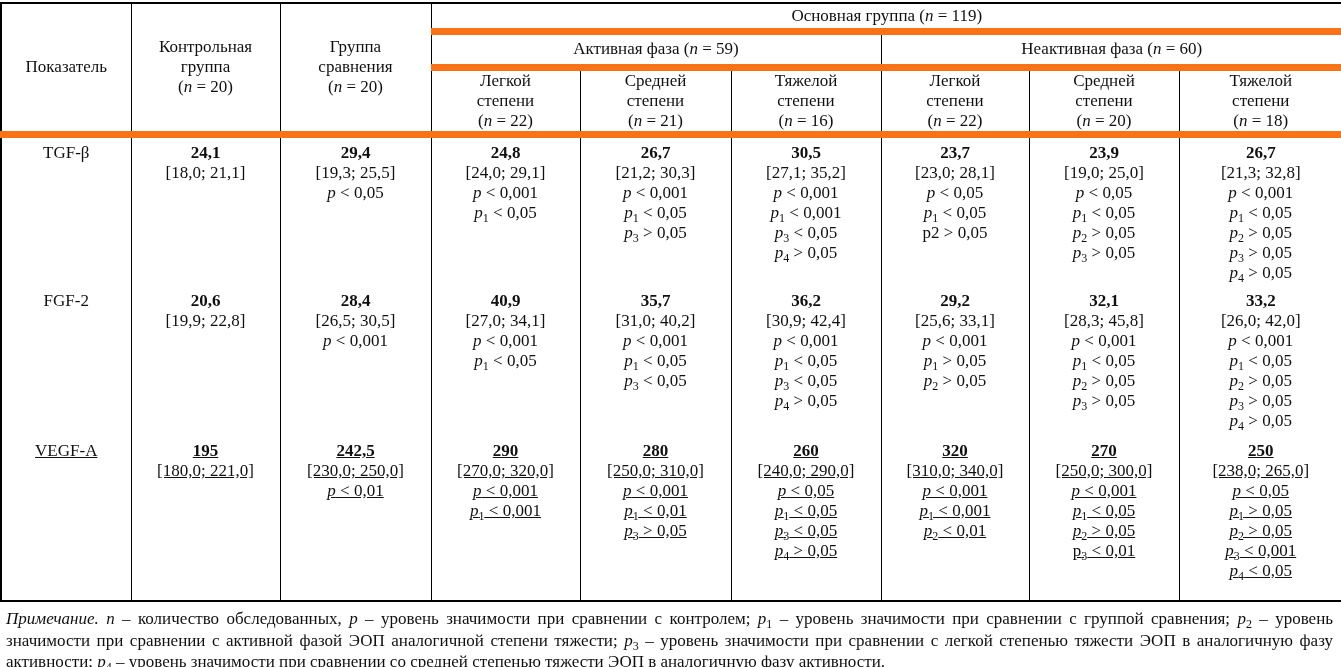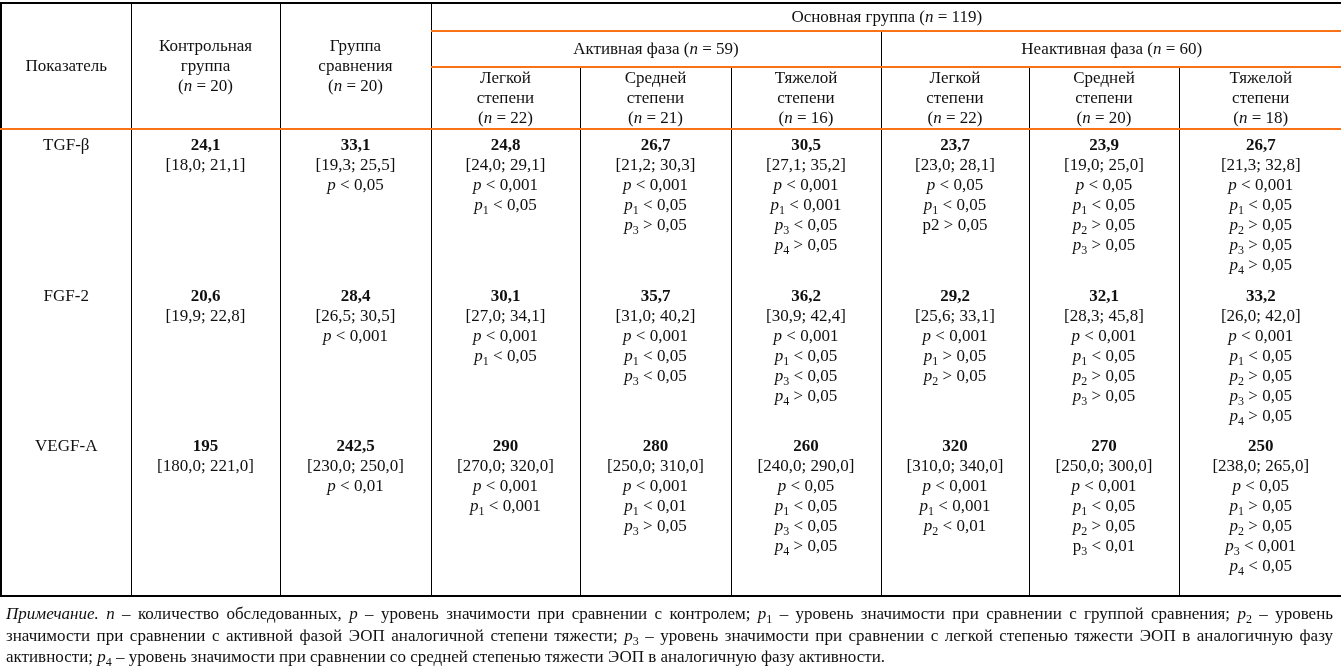--- a/index.html
+++ b/index.html
@@ -2,21 +2,21 @@
 <html><head>
 <meta charset="utf-8">
 <style>
   html,body{margin:0;padding:0;background:#ffffff;width:1341px;height:667px;overflow:hidden}
   .page{width:1341px;font-family:"Liberation Serif","DejaVu Serif",serif;color:#101010}
   table.results{border-collapse:collapse;table-layout:fixed;width:1341px;
     border-top:2px solid #000;border-left:2px solid #000;margin-top:2px}
   th,td{padding:0;margin:0;font-weight:normal;text-align:center;font-size:17px;line-height:20px;overflow:hidden}
   thead th{vertical-align:middle}
   .bl{border-left:1.5px solid #000}
-  .hb{border-bottom:2px solid #f97316}
+  .hb{border-bottom:7px solid #f97316}
   tbody td{vertical-align:top;padding-top:5px}
   tbody tr.last td{border-bottom:2px solid #000}
   .median{font-weight:bold}
   .it{font-style:italic}
   sub{font-style:normal;font-size:12px;line-height:0}
   .footnote{margin:6px 8px 0 6px;font-size:17px;line-height:21.5px;text-align:justify}
 </style>
 </head>
 <body>
 
@@ -86,21 +86,21 @@
         </tr>
       </thead>
     <tbody>
         <tr style="height: 152px; padding-left: 30px;">
           <td>TGF-β</td>
           <td class="bl">
             <div class="median">24,1</div>
             <div class="iqr">[18,0; 21,1]</div>
           </td>
           <td class="bl">
-            <div class="median">33,1</div>
+            <div class="median">29,4</div>
             <div class="iqr">[19,3; 25,5]</div>
             <div class="pline"><span class="it">p</span> &lt; 0,05</div>
           </td>
           <td class="bl">
             <div class="median">24,8</div>
             <div class="iqr">[24,0; 29,1]</div>
             <div class="pline"><span class="it">p</span> &lt; 0,001</div>
             <div class="pline"><span class="it">p</span><sub>1</sub> &lt; 0,05</div>
           </td>
           <td class="bl">
@@ -148,21 +148,21 @@
           <td class="bl">
             <div class="median">20,6</div>
             <div class="iqr">[19,9; 22,8]</div>
           </td>
           <td class="bl">
             <div class="median">28,4</div>
             <div class="iqr">[26,5; 30,5]</div>
             <div class="pline"><span class="it">p</span> &lt; 0,001</div>
           </td>
           <td class="bl">
-            <div class="median">30,1</div>
+            <div class="median">40,9</div>
             <div class="iqr">[27,0; 34,1]</div>
             <div class="pline"><span class="it">p</span> &lt; 0,001</div>
             <div class="pline"><span class="it">p</span><sub>1</sub> &lt; 0,05</div>
           </td>
           <td class="bl">
             <div class="median">35,7</div>
             <div class="iqr">[31,0; 40,2]</div>
             <div class="pline"><span class="it">p</span> &lt; 0,001</div>
             <div class="pline"><span class="it">p</span><sub>1</sub> &lt; 0,05</div>
             <div class="pline"><span class="it">p</span><sub>3</sub> &lt; 0,05</div>
@@ -193,21 +193,21 @@
           <td class="bl">
             <div class="median">33,2</div>
             <div class="iqr">[26,0; 42,0]</div>
             <div class="pline"><span class="it">p</span> &lt; 0,001</div>
             <div class="pline"><span class="it">p</span><sub>1</sub> &lt; 0,05</div>
             <div class="pline"><span class="it">p</span><sub>2</sub> &gt; 0,05</div>
             <div class="pline"><span class="it">p</span><sub>3</sub> &gt; 0,05</div>
             <div class="pline"><span class="it">p</span><sub>4</sub> &gt; 0,05</div>
           </td>
         </tr>
-        <tr class="last" style="height: 165px;">
+        <tr class="last" style="height: 165px; text-decoration: underline;">
           <td>VEGF-A</td>
           <td class="bl">
             <div class="median">195</div>
             <div class="iqr">[180,0; 221,0]</div>
           </td>
           <td class="bl">
             <div class="median">242,5</div>
             <div class="iqr">[230,0; 250,0]</div>
             <div class="pline"><span class="it">p</span> &lt; 0,01</div>
           </td>

